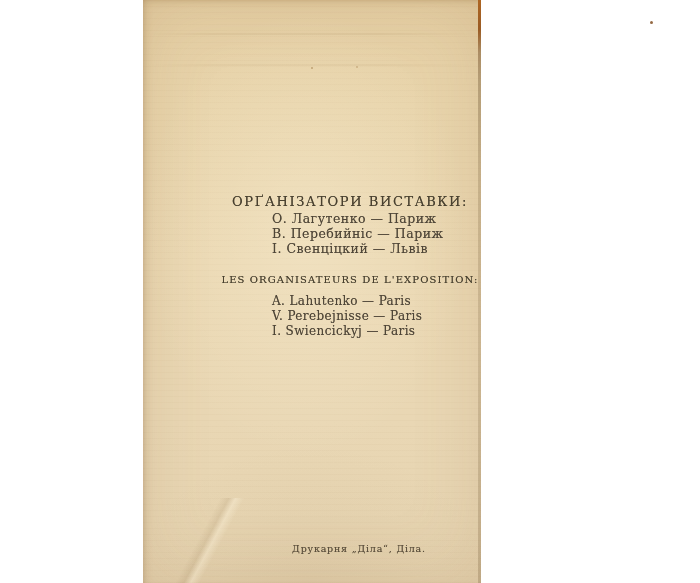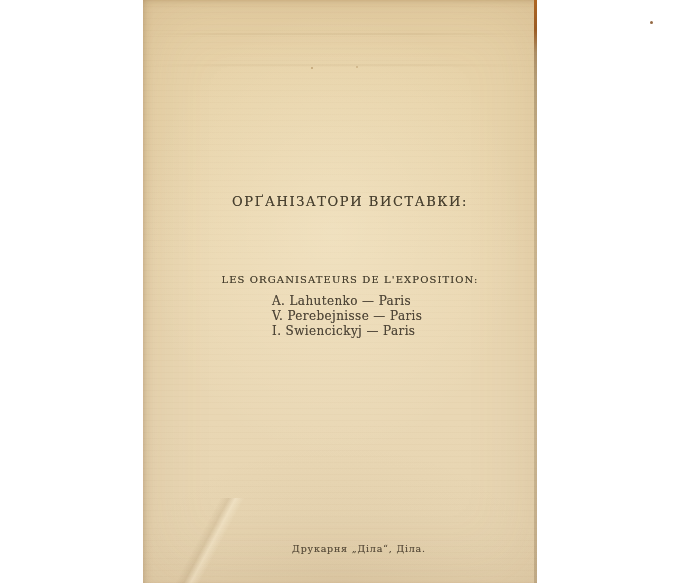--- a/index.html
+++ b/index.html
@@ -14,21 +14,21 @@
   .stage {
     position: relative;
     width: 700px;
     height: 583px;
     background: #ffffff;
   }
   .page {
     position: absolute;
     left: 143px;
     top: 0;
-    width: 394px;
+    width: 338px;
     height: 583px;
     background:
       radial-gradient(ellipse 70% 55% at 48% 40%, rgba(255,248,226,0.30), rgba(255,248,226,0) 70%),
       radial-gradient(ellipse 90% 40% at 50% 100%, rgba(120,90,50,0.06), rgba(120,90,50,0) 60%),
       repeating-linear-gradient(180deg, rgba(164,132,88,0.045) 0 1px, rgba(0,0,0,0) 1px 6px),
       linear-gradient(180deg, #e5cfa4 0%, #e8d4ab 18%, #ead7b1 45%, #e9d7b4 72%, #e6d4b1 100%);
     box-shadow:
       inset 0 0 70px rgba(140,100,55,0.16),
       inset 7px 0 10px -7px rgba(120,85,45,0.35),
       inset 0 6px 8px -6px rgba(140,100,50,0.30);
@@ -135,20 +135,25 @@
 
     <div class="streak s1"></div>
     <div class="streak s2"></div>
     <div class="crease"></div>
     <div class="speck k1"></div>
     <div class="speck k2"></div>
     <div class="speck k3"></div>
 
     <div class="heading heading-uk">ОРҐАНІЗАТОРИ ВИСТАВКИ:</div>
 
+    <div class="name-list uk">
+      <div>О. Лагутенко — Париж</div>
+      <div>В. Перебийніс — Париж</div>
+      <div>І. Свенціцкий — Львів</div>
+    </div>
 
     <div class="heading heading-fr">LES ORGANISATEURS DE L'EXPOSITION:</div>
 
     <div class="name-list fr">
       <div>A. Lahutenko — Paris</div>
       <div>V. Perebejnisse — Paris</div>
       <div>I. Swiencickyj — Paris</div>
     </div>
 
     <div class="imprint">Друкарня „Діла“, Діла.</div>

